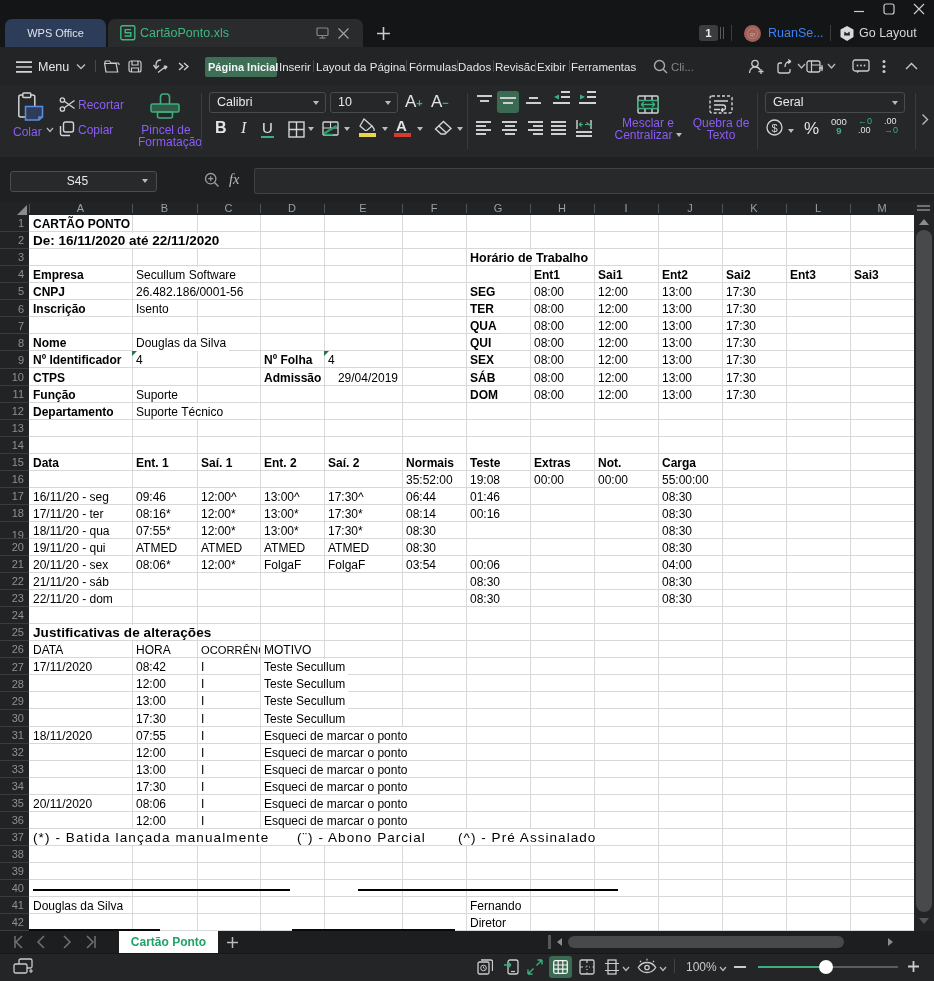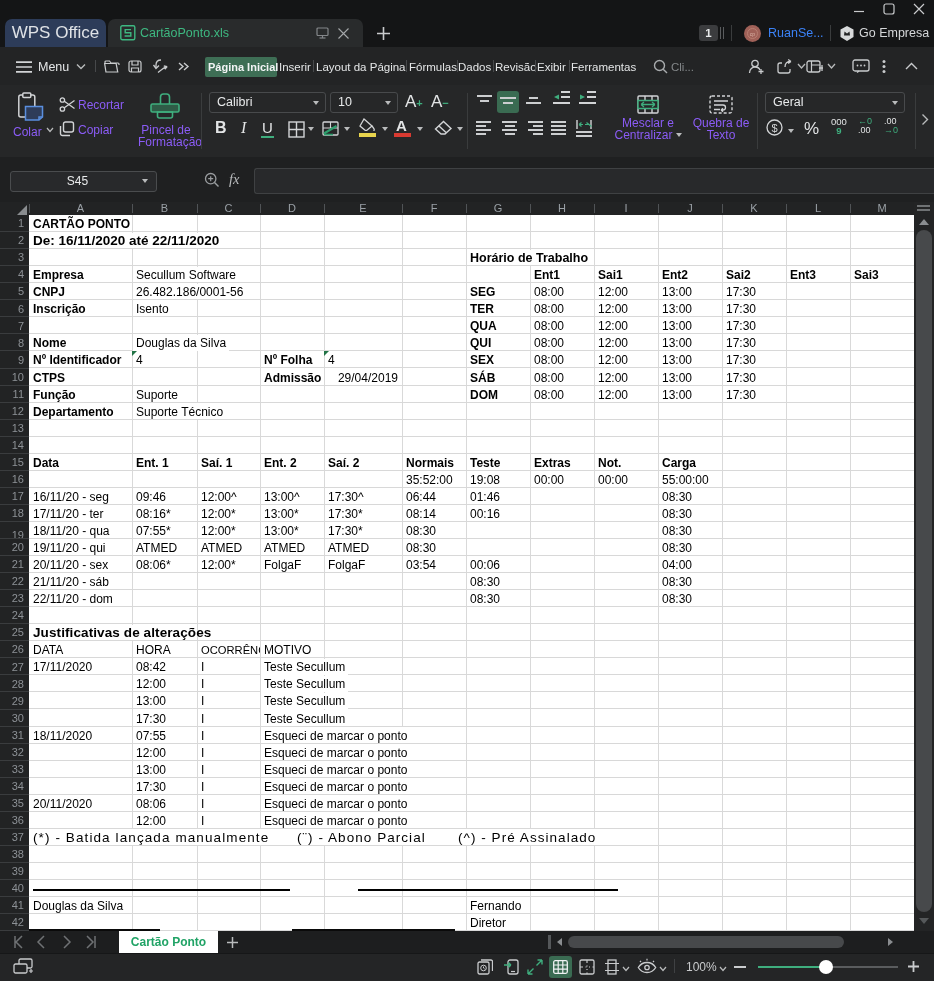--- a/index.html
+++ b/index.html
@@ -3,21 +3,21 @@
 <meta charset="utf-8">
 <style>
 * { margin:0; padding:0; box-sizing:border-box; }
 html,body { width:934px; height:981px; overflow:hidden; background:#151617; }
 body { font-family:"Liberation Sans", sans-serif; }
 #app { position:relative; width:934px; height:981px; }
 .abs { position:absolute; }
 svg { display:block; position:absolute; }
 .car { width:0; height:0; border-left:3.5px solid transparent; border-right:3.5px solid transparent; border-top:4px solid #b9bbbc; display:inline-block; }
 #titlebar { position:absolute; left:0; top:0; width:934px; height:47px; background:#141516; }
-#tab-wps { position:absolute; left:5px; top:19px; width:101px; height:28px; background:#2d3c59; border-radius:7px 7px 0 0; color:#dfe2e6; font-size:17px; text-align:center; line-height:28px; }
+#tab-wps { position:absolute; left:5px; top:19px; width:101px; height:28px; background:#2d3c59; border-radius:7px 7px 0 0; color:#dfe2e6; font-size:11px; text-align:center; line-height:28px; }
 #tab-doc { position:absolute; left:108px; top:19px; width:255px; height:28px; background:#292b2c; border-radius:7px 7px 0 0; }
 #menurow { position:absolute; left:0; top:47px; width:934px; height:38px; background:#232425; }
 .mtab { position:absolute; top:56px; height:22px; line-height:22px; font-size:11.5px; color:#e4e6e7; white-space:nowrap; }
 .msep { position:absolute; top:60px; width:1px; height:12px; background:#47494b; }
 #ribbon { position:absolute; left:0; top:85px; width:934px; height:72px; background:#262728; }
 .rsep { position:absolute; top:93px; width:1px; height:56px; background:#3a3c3d; }
 .rlabel { position:absolute; font-size:12px; color:#8b5cf6; white-space:nowrap; text-align:center; }
 .combo { position:absolute; border:1px solid #484a4c; border-radius:3px; color:#e8eaeb; font-size:12.5px; }
 .ln { position:absolute; height:2px; background:#ccced0; }
 #fbar { position:absolute; left:0; top:157px; width:934px; height:45px; background:#1f2021; }
@@ -74,21 +74,21 @@
 <div class="abs" style="left:722.5px;top:27px;width:1.6px;height:12px;background:#5a5c5e"></div>
 <div class="abs" style="left:731px;top:25px;width:1px;height:16px;background:#3a3c3d"></div>
 <div class="abs" style="left:744px;top:25px;width:17px;height:17px;border-radius:50%;background:#a06158"></div>
 <div class="abs" style="left:747px;top:28px;width:11px;height:11px;border-radius:50%;border:1px solid #b87f72;color:#d9b2a5;font-size:5px;text-align:center;line-height:11px">cp</div>
 <div class="abs" style="left:768px;top:25px;height:17px;line-height:17px;font-size:12.5px;color:#3b82f6">RuanSe...</div>
 <div class="abs" style="left:830px;top:25px;width:1px;height:16px;background:#3a3c3d"></div>
 <svg class="abs" style="left:839px;top:25px" width="16" height="17" viewBox="0 0 16 17" fill="none">
       <path d="M8 1 L14.5 4.5 V12 L8 16 L1.5 12 V4.5 Z" fill="#d8dadb"></path>
       <path d="M5 10.5 L5.5 6.5 L8 8.5 L10.5 6.5 L11 10.5 Z" fill="#242526"></path>
     </svg>
-<div class="abs" style="left:859px;top:25px;height:17px;line-height:17px;font-size:12.5px;color:#d5d7d9">Go Empresa</div>
+<div class="abs" style="left:859px;top:25px;height:17px;line-height:17px;font-size:12.5px;color:#d5d7d9">Go Layout</div>
 <div id="menurow"></div>
 <svg class="abs" style="left:16px;top:61px" width="16" height="12" viewBox="0 0 16 12" fill="none">
       <path d="M0 1.2 H16 M0 6 H16 M0 10.8 H16" stroke="#d2d4d6" stroke-width="1.7"></path>
     </svg>
 <div class="mtab" style="left:38px;font-size:12.5px">Menu</div>
 <svg class="abs" style="left:76px;top:63px" width="10" height="7" viewBox="0 0 10 7" fill="none">
       <path d="M1 1.5 L5 5.5 L9 1.5" stroke="#b9bbbc" stroke-width="1.4"></path>
     </svg>
 <div class="msep" style="left:95px"></div>
 <svg class="abs" style="left:104px;top:60px" width="16" height="13" viewBox="0 0 16 13" fill="none">

